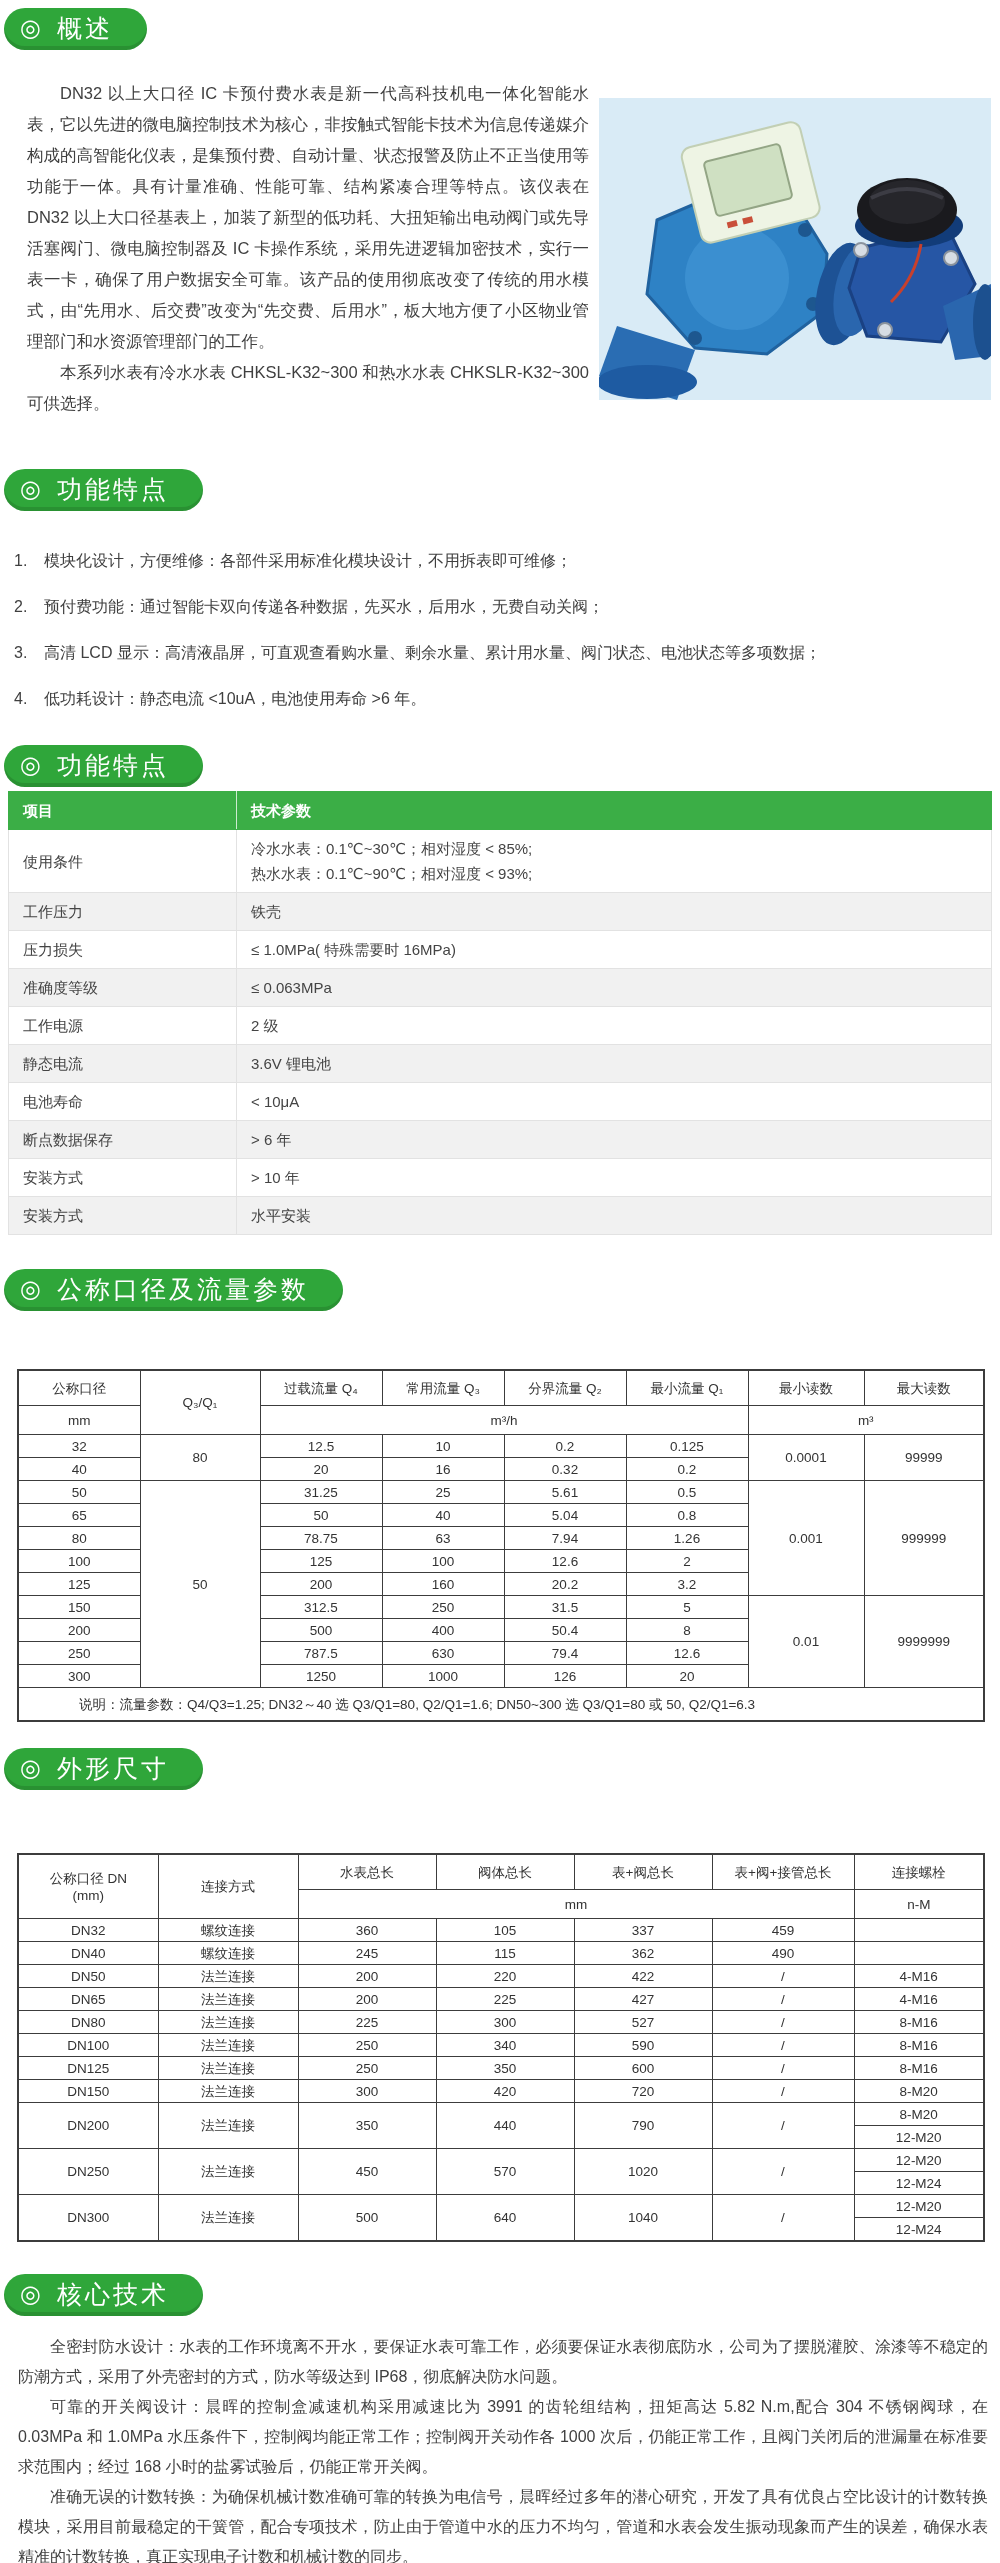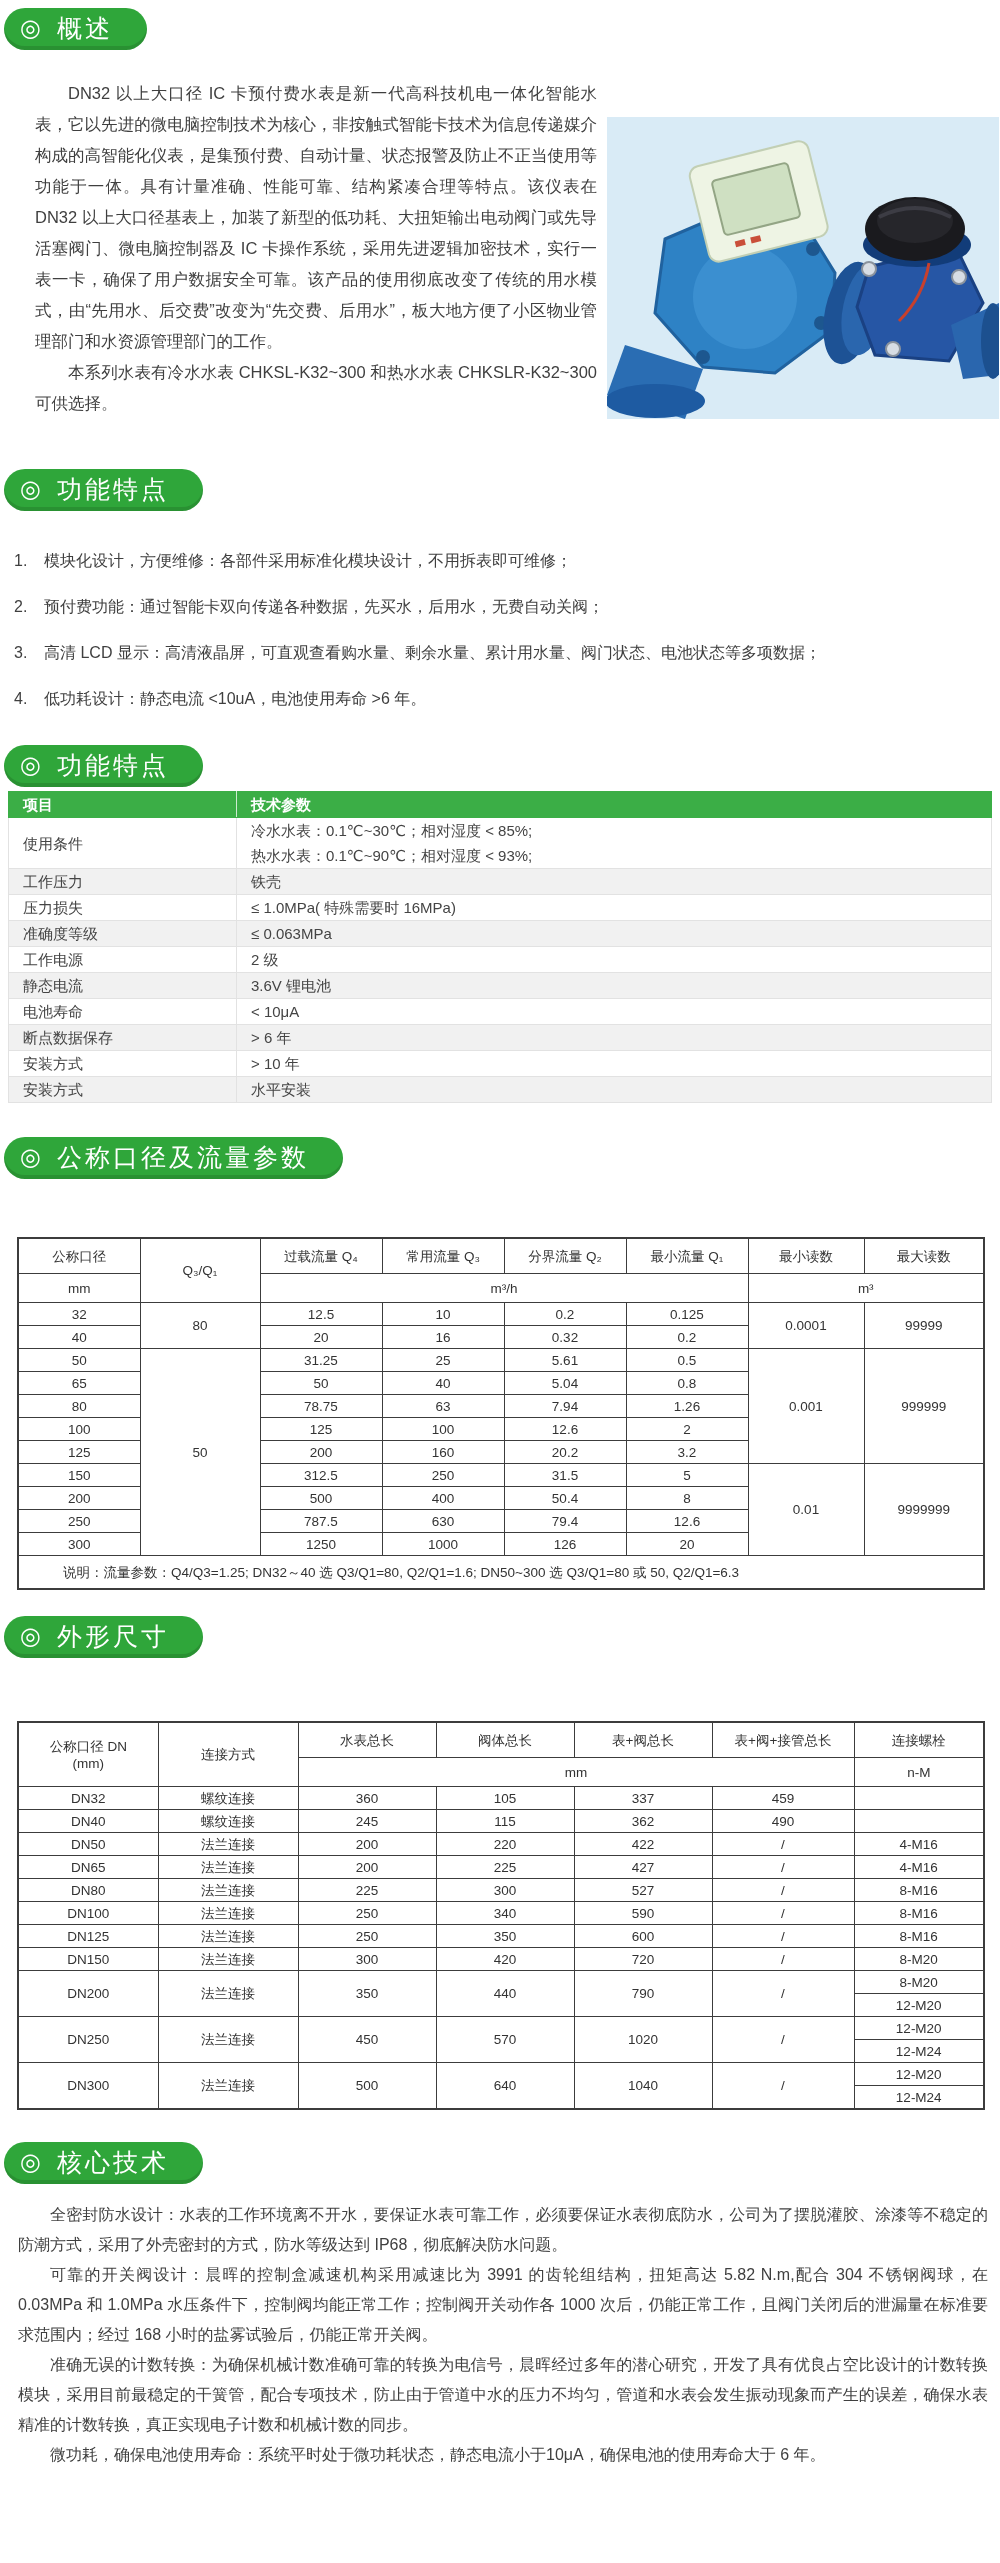--- a/index.html
+++ b/index.html
@@ -35,22 +35,22 @@
     color:#ffffff;
     font-size:25px;
     font-weight:normal;
     letter-spacing:3px;
     line-height:1.2;
   }
   .badge-row{height:40px;}
   
   .overview{
     display:flex;
-    align-items:flex-end;
-    margin:30px 0 0 8px;
+    align-items:center;
+    margin:30px 0 0 0;
     padding-left:27px;
   }
   .overview-text{
     width:562px;
     font-size:16.5px;
     line-height:31px;
     text-align:justify;
   }
   .overview-text p{margin:0;text-indent:2em;}
   .product-figure{
@@ -75,21 +75,21 @@
   .spec-table{
     width:984px;
     margin:6px 0 0 8px;
     border-collapse:collapse;
     font-size:15px;
     color:#444;
     border:1px solid #d9d9d9;
   }
   .spec-table td{
     border:1px solid #e2e2e2;
-    padding:0 14px;
+    padding:6px 14px;
     text-align:left;
     vertical-align:middle;
     white-space:pre-line;
     line-height:25px;
   }
   .spec-table thead td{
     background:var(--table-head-green);
     color:#ffffff;
     font-weight:bold;
     border-color:var(--table-head-green);
@@ -113,21 +113,21 @@
     padding:1px 4px;
     height:20px;
     line-height:17px;
     white-space:pre-line;
     overflow:hidden;
   }
   .grid-table thead td{height:26px;}
   .grid-table thead tr:first-child td{height:32px;}
   .grid-table td.note{
     text-align:left;
-    padding:4px 8px 4px 44px;
+    padding:4px 8px 4px 60px;
     height:24px;
   }
   .flow-table{width:966px;margin-top:60px;}
   .dims-table{width:966px;margin-top:65px;}
   
   .core-text{
     margin:18px 12px 0 18px;
     font-size:16px;
     line-height:30px;
     text-align:justify;

